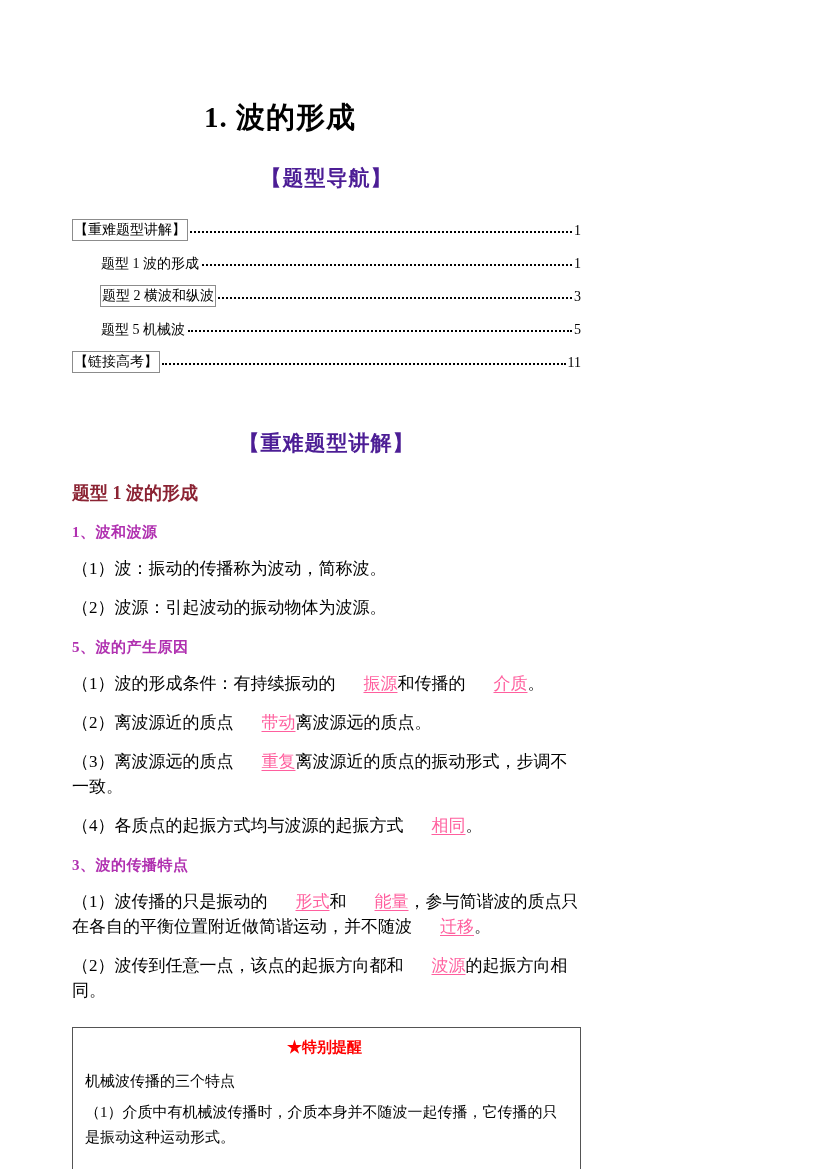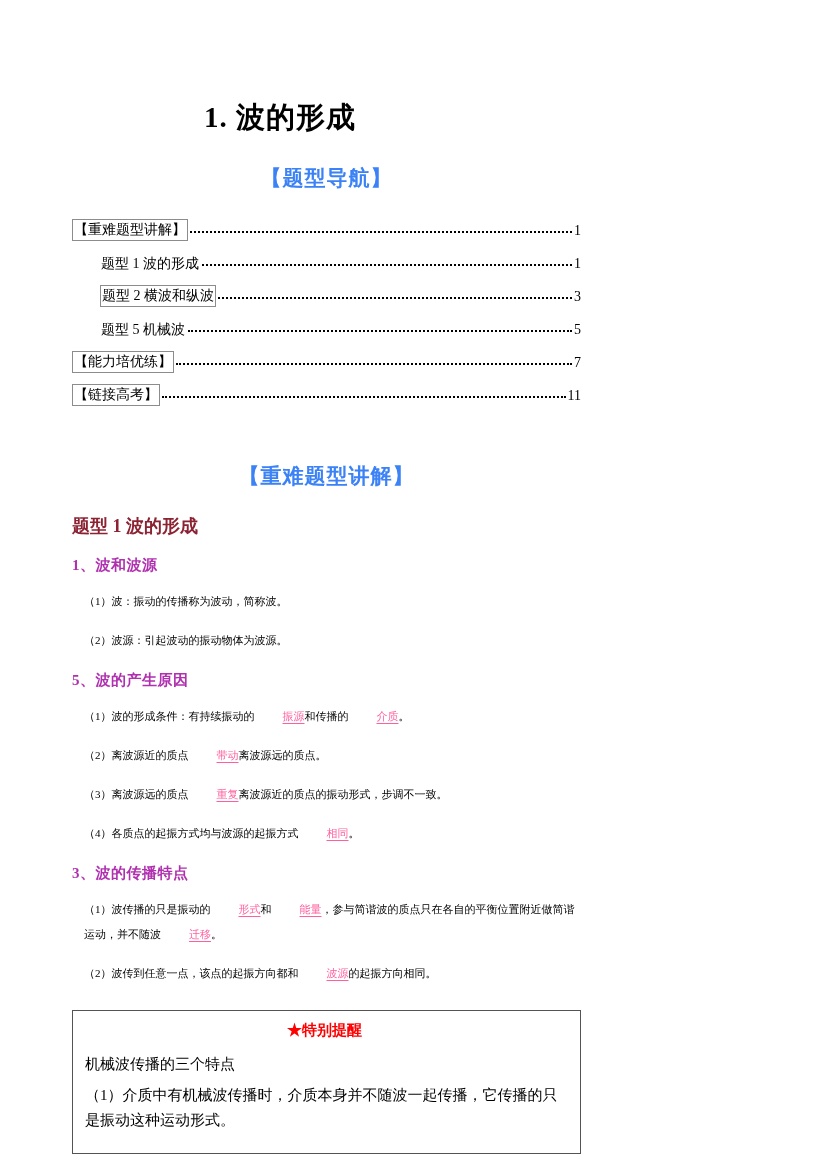--- a/index.html
+++ b/index.html
@@ -11,21 +11,21 @@
   }
   .page{box-sizing:border-box;width:658px;height:1169px;padding:98px 77px 0 72px;}
 
   .doc-title{
     font-size:29px;font-weight:bold;letter-spacing:1px;
     margin:0 0 26px 132px;
   }
 
   .center-heading{
     text-align:center;font-weight:bold;font-size:21px;
-    color:#3b82f6;letter-spacing:1px;margin:0 0 16px 0;
+    color:#4c1d95;letter-spacing:1px;margin:0 0 16px 0;
   }
 
   
   .toc{margin:0 0 0 0;}
   .toc-row{display:flex;align-items:flex-end;font-size:14px;height:33px;cursor:pointer;}
   .toc-row.indent{padding-left:28px;}
   .toc-label{white-space:nowrap;padding:0 1px;line-height:20px;}
   .toc-label.boxed{border:1px solid #8c8c8c;}
   .toc-dots{flex:1;border-bottom:2px dotted #000;margin:0 2px 8px 2px;min-width:20px;}
   .toc-page{white-space:nowrap;line-height:20px;}
@@ -34,21 +34,21 @@
 
   .topic-heading{
     font-size:18px;font-weight:bold;color:#8b2333;
     margin:24px 0 12px 0;
   }
   .subheading{
     font-size:15px;font-weight:bold;color:#b030b0;
     margin:18px 0 14px 0;letter-spacing:0.5px;
   }
   .para{
-    font-size:11px;line-height:25px;margin:0 0 14px 12px;
+    font-size:17px;line-height:25px;margin:0 0 14px 0;
   }
   .hl{
     color:#ff5f9e;
     text-decoration:underline;
     text-decoration-color:#ff5f9e;
     text-underline-offset:3px;
     padding-left:28px;
   }
 
   .note-box{
@@ -89,25 +89,20 @@
     <span class="toc-dots"></span>
     <span class="toc-page">3</span>
   </div>
 
   <div class="toc-row indent">
     <span class="toc-label">题型 5 机械波</span>
     <span class="toc-dots"></span>
     <span class="toc-page">5</span>
   </div>
 
-  <div class="toc-row">
-    <span class="toc-label boxed">【能力培优练】</span>
-    <span class="toc-dots"></span>
-    <span class="toc-page">7</span>
-  </div>
 
   <div class="toc-row">
     <span class="toc-label boxed">【链接高考】</span>
     <span class="toc-dots"></span>
     <span class="toc-page">11</span>
   </div>
 </div>
 
   <div class="center-heading section-header">【重难题型讲解】</div>
 

